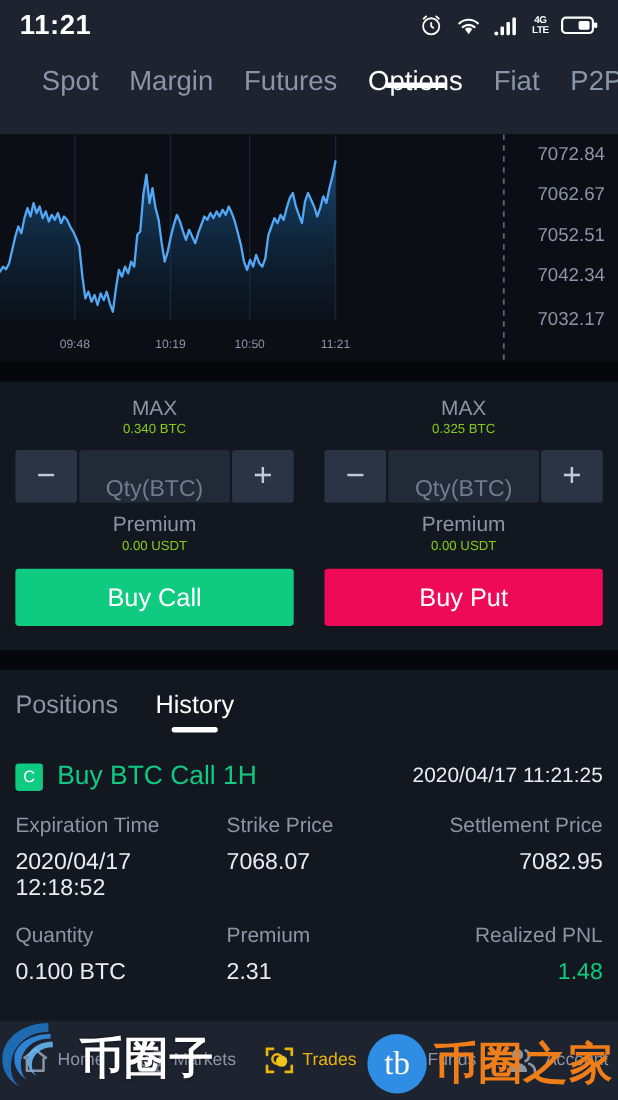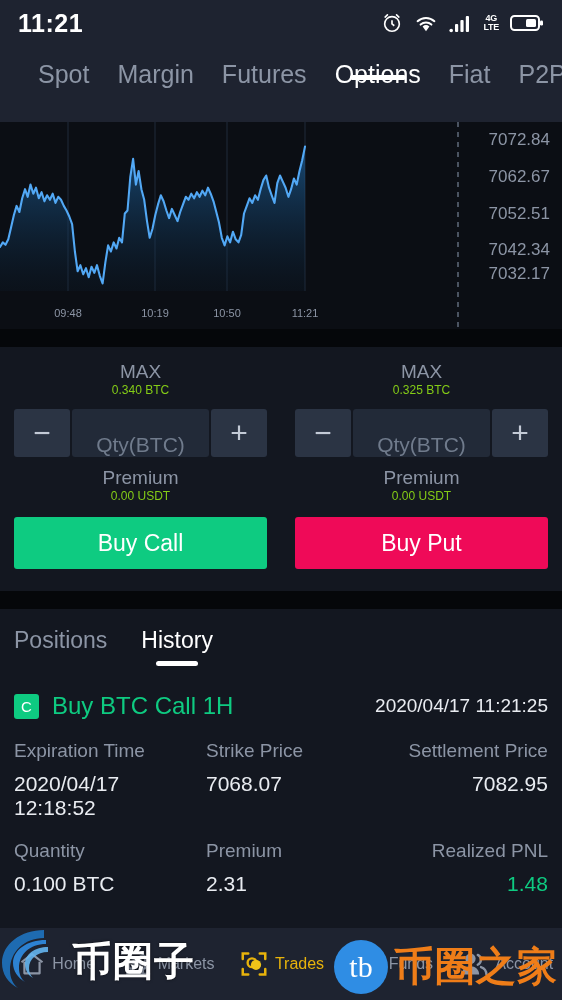--- a/index.html
+++ b/index.html
@@ -226,21 +226,21 @@
         </g>
       <path id="chart-area" fill="url(#areaGrad)" d="M0.0 124.9 L2.8 120.4 L5.5 122.8 L8.3 117.3 L11.1 105.2 L13.9 93.0 L16.6 83.9 L19.4 90.0 L22.2 76.3 L25.0 67.2 L27.7 74.8 L30.5 62.6 L33.3 71.7 L36.0 65.7 L38.8 76.3 L41.6 70.2 L44.4 79.3 L47.1 73.3 L49.9 77.8 L52.7 71.7 L55.5 80.9 L58.2 74.8 L61.0 77.8 L63.8 83.9 L66.5 88.5 L69.3 94.5 L72.1 102.1 L74.9 129.5 L77.6 149.2 L80.4 143.2 L83.2 152.3 L86.0 146.2 L88.7 155.3 L91.5 144.7 L94.3 150.8 L97.0 143.2 L99.8 153.8 L102.6 161.4 L105.4 140.1 L108.1 123.4 L110.9 129.5 L113.7 120.4 L116.5 126.5 L119.2 115.8 L122.0 120.4 L124.8 91.5 L127.5 88.5 L130.3 55.0 L133.1 36.8 L135.9 62.6 L138.6 49.0 L141.4 67.2 L144.2 77.8 L147.0 99.1 L149.7 115.8 L152.5 106.7 L155.3 93.0 L158.0 82.4 L160.8 73.3 L163.6 79.3 L166.4 88.5 L169.1 96.1 L171.9 86.9 L174.7 93.0 L177.5 99.1 L180.2 90.0 L183.0 82.4 L185.8 74.8 L188.5 77.8 L191.3 71.7 L194.1 76.3 L196.9 70.2 L199.6 74.8 L202.4 68.7 L205.2 73.3 L208.0 65.7 L210.7 71.7 L213.5 79.3 L216.3 90.0 L219.0 100.6 L221.8 115.8 L224.6 123.4 L227.4 114.3 L230.1 120.4 L232.9 109.7 L235.7 117.3 L238.5 120.4 L241.2 112.8 L244.0 91.5 L246.8 83.9 L249.5 76.3 L252.3 80.9 L255.1 73.3 L257.9 77.8 L260.6 67.2 L263.4 58.1 L266.2 53.5 L269.0 65.7 L271.7 73.3 L274.5 80.9 L277.3 61.1 L280.0 53.5 L282.8 59.6 L285.6 65.7 L288.4 74.8 L291.1 67.2 L293.9 56.5 L296.7 62.6 L299.5 49.0 L302.2 38.3 L305.0 24.6 L305.0 169 L0 169 Z"></path>
       <path id="chart-line" fill="none" stroke="#52a8f5" stroke-width="2.1" stroke-linejoin="round" stroke-linecap="round" d="M0.0 124.9 L2.8 120.4 L5.5 122.8 L8.3 117.3 L11.1 105.2 L13.9 93.0 L16.6 83.9 L19.4 90.0 L22.2 76.3 L25.0 67.2 L27.7 74.8 L30.5 62.6 L33.3 71.7 L36.0 65.7 L38.8 76.3 L41.6 70.2 L44.4 79.3 L47.1 73.3 L49.9 77.8 L52.7 71.7 L55.5 80.9 L58.2 74.8 L61.0 77.8 L63.8 83.9 L66.5 88.5 L69.3 94.5 L72.1 102.1 L74.9 129.5 L77.6 149.2 L80.4 143.2 L83.2 152.3 L86.0 146.2 L88.7 155.3 L91.5 144.7 L94.3 150.8 L97.0 143.2 L99.8 153.8 L102.6 161.4 L105.4 140.1 L108.1 123.4 L110.9 129.5 L113.7 120.4 L116.5 126.5 L119.2 115.8 L122.0 120.4 L124.8 91.5 L127.5 88.5 L130.3 55.0 L133.1 36.8 L135.9 62.6 L138.6 49.0 L141.4 67.2 L144.2 77.8 L147.0 99.1 L149.7 115.8 L152.5 106.7 L155.3 93.0 L158.0 82.4 L160.8 73.3 L163.6 79.3 L166.4 88.5 L169.1 96.1 L171.9 86.9 L174.7 93.0 L177.5 99.1 L180.2 90.0 L183.0 82.4 L185.8 74.8 L188.5 77.8 L191.3 71.7 L194.1 76.3 L196.9 70.2 L199.6 74.8 L202.4 68.7 L205.2 73.3 L208.0 65.7 L210.7 71.7 L213.5 79.3 L216.3 90.0 L219.0 100.6 L221.8 115.8 L224.6 123.4 L227.4 114.3 L230.1 120.4 L232.9 109.7 L235.7 117.3 L238.5 120.4 L241.2 112.8 L244.0 91.5 L246.8 83.9 L249.5 76.3 L252.3 80.9 L255.1 73.3 L257.9 77.8 L260.6 67.2 L263.4 58.1 L266.2 53.5 L269.0 65.7 L271.7 73.3 L274.5 80.9 L277.3 61.1 L280.0 53.5 L282.8 59.6 L285.6 65.7 L288.4 74.8 L291.1 67.2 L293.9 56.5 L296.7 62.6 L299.5 49.0 L302.2 38.3 L305.0 24.6"></path>
       <line id="cursor-line" x1="458" y1="0" x2="458" y2="207" stroke="#5b6676" stroke-width="1.6" stroke-dasharray="5 5"></line>
     </svg>
     <div class="chart-ylabels" id="chart-ylabels">
         <div class="ylab" style="top: 18px;">7072.84</div>
         <div class="ylab" style="top: 54.75px;">7062.67</div>
         <div class="ylab" style="top: 91.5px;">7052.51</div>
         <div class="ylab" style="top: 128.25px;">7042.34</div>
-        <div class="ylab" style="top: 152px;">7032.17</div>
+        <div class="ylab" style="top: 168px;">7032.17</div>
       </div>
     <div id="chart-xlabels">
         <div class="xlab" style="left: 68px;">09:48</div>
         <div class="xlab" style="left: 155px;">10:19</div>
         <div class="xlab" style="left: 227px;">10:50</div>
         <div class="xlab" style="left: 305px;">11:21</div>
       </div>
   </div>
 
   <div class="divider-band"></div>

